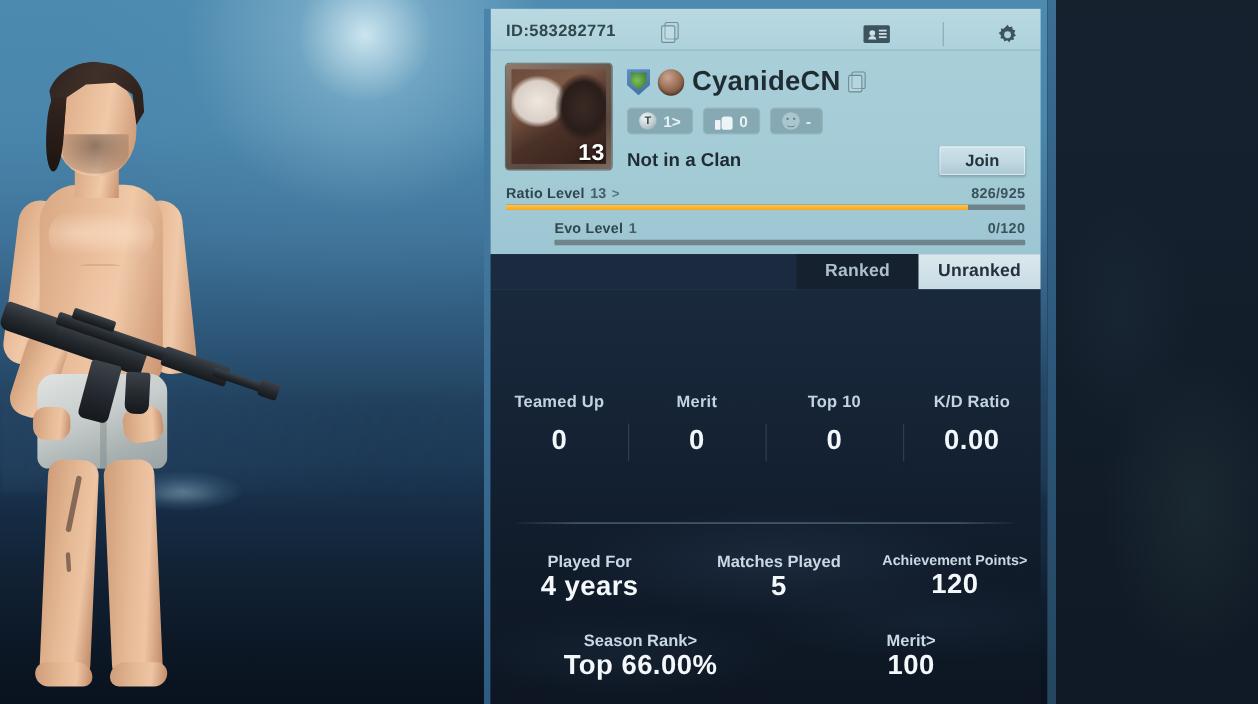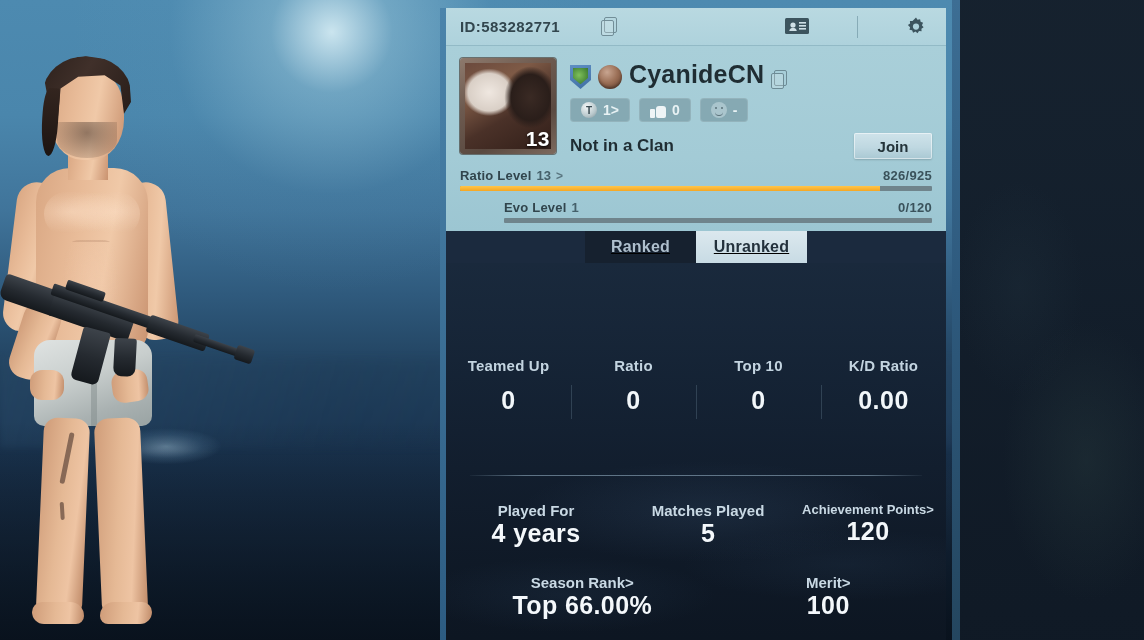--- a/index.html
+++ b/index.html
@@ -133,21 +133,21 @@
   }
   #panel-edge-l {
     position: absolute; left: -6px; top: 0; width: 6px; height: 100%;
     background: linear-gradient(180deg,#4b84ab,#2d5c82);
   }
 
   
   #panel-head {
     height: 38px; flex: none;
     background: linear-gradient(180deg,#b9d9e1 0%, #aed2dc 100%);
-    display: flex; align-items: center; padding: 0 14px;
+    display: flex; padding: 12px 14px;
     border-bottom: 1px solid rgba(120,165,180,0.6);
     gap: 32px;
   }
   #panel-id { font-size: 15px; color: #32464e; letter-spacing: .4px; font-weight: 700; }
   #head-spacer { flex: 1; }
   .head-icon { width: 28px; height: 24px; position: relative; cursor: pointer; }
   #head-divider { width: 1px; height: 22px; background: rgba(80,120,135,0.45); margin: 0 14px; }
 
   
   #profile {
@@ -168,21 +168,21 @@
       radial-gradient(ellipse 42px 50px at 76% 40%, #3a2a24 0%, #2a1e1a 46%, transparent 62%),
       radial-gradient(ellipse 38px 34px at 28% 34%, #efe7e0 0%, #d9cfc6 55%, transparent 70%),
       linear-gradient(150deg,#6b4a3d 0%, #7e5a46 28%, #4a3128 58%, #321f19 100%);
   }
   #avatar-level {
     position: absolute; right: 6px; bottom: 3px;
     font-size: 21px; font-weight: 700; color: #fff;
     text-shadow: 0 1px 3px rgba(0,0,0,.9); letter-spacing: .5px;
   }
   #profile-right { flex: 1; min-width: 0; padding-top: 2px; }
-  #name-row { display: flex; align-items: flex-end; gap: 7px; }
+  #name-row { display: flex; align-items: center; gap: 7px; }
   #clan-shield {
     width: 21px; height: 24px; flex: none;
     background: linear-gradient(160deg,#5f8fc4 0%, #3f6ea3 100%);
     clip-path: polygon(0 0, 100% 0, 100% 62%, 50% 100%, 0 62%);
     position: relative;
   }
   #clan-shield::after {
     content:""; position:absolute; left:3px; top:3px; right:3px; bottom:20%;
     background: radial-gradient(ellipse at 40% 45%, #7fc05a 0%, #4f8f3c 60%, #35702c 100%);
     clip-path: polygon(0 0, 100% 0, 100% 62%, 50% 100%, 0 62%);
@@ -264,23 +264,22 @@
   .lvl-val { font-size: 13px; color: #3a525b; font-weight: 700; letter-spacing: .3px; }
   .lvl-bar {
     margin-top: 3px; height: 5px; border-radius: 1px;
     background: #6f848c; overflow: hidden;
   }
   .lvl-fill { height: 100%; background: linear-gradient(180deg,#ffc64a,#f5a623); }
 
   
   #tabs-wrap {
     flex: none; height: 32px; position: relative;
-    display: flex; justify-content: center; align-items: stretch;
+    display: flex; justify-content: flex-end; align-items: stretch;
     background: #1b2a3e;
-    text-decoration: underline;
   }
   .tab {
     width: 111px; display: flex; align-items: center; justify-content: center;
     font-size: 16px; font-weight: 700; cursor: pointer;
     letter-spacing: .2px;
   }
   .tab.inactive { color: #aebfcd; background: #16212f; }
   .tab.active { color: #23313c; background: linear-gradient(180deg,#dbe8ee,#c8dbe4); }
 
   
@@ -483,21 +482,21 @@
     <div class="tab active">Unranked</div>
   </div>
 
   <div id="stats-body">
     <div id="row-top">
       <div class="stat-q">
         <div class="stat-lbl">Teamed Up</div>
         <div class="stat-val">0</div>
       </div>
       <div class="stat-q">
-        <div class="stat-lbl">Ratio</div>
+        <div class="stat-lbl">Merit</div>
         <div class="stat-val">0</div>
       </div>
       <div class="stat-q">
         <div class="stat-lbl">Top 10</div>
         <div class="stat-val">0</div>
       </div>
       <div class="stat-q">
         <div class="stat-lbl">K/D Ratio</div>
         <div class="stat-val">0.00</div>
       </div>

